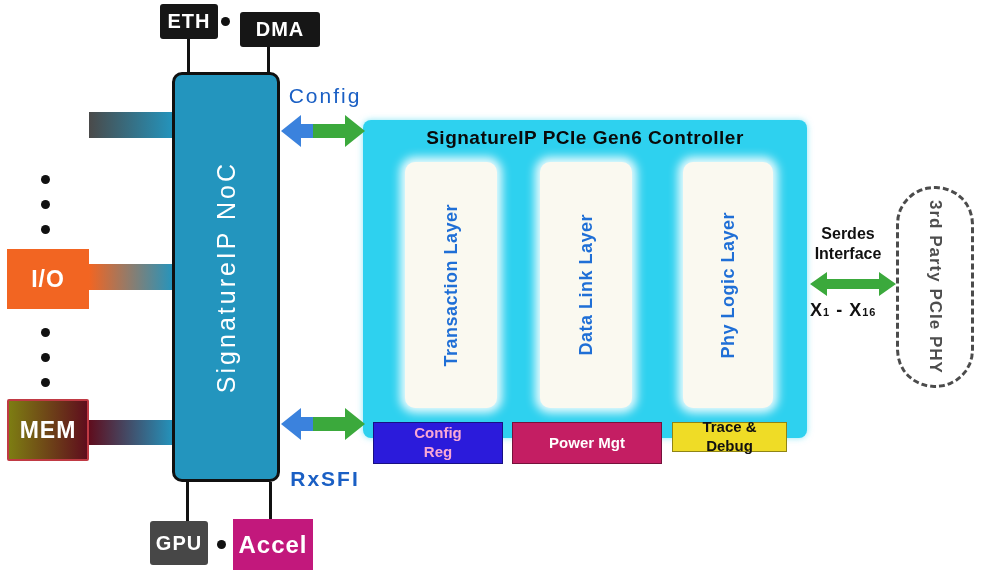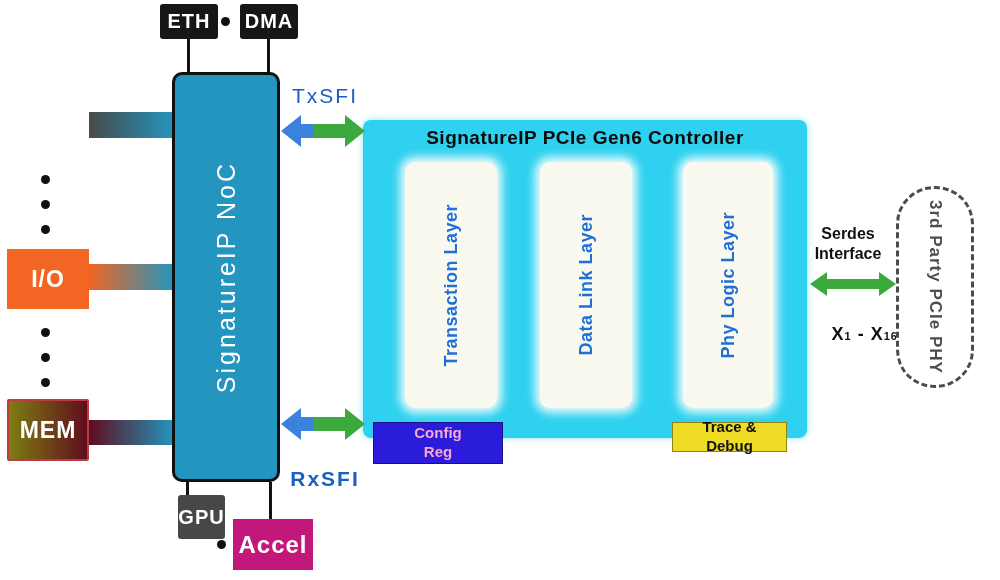--- a/index.html
+++ b/index.html
@@ -47,42 +47,42 @@
   .subblock{display:flex;align-items:center;justify-content:center;text-align:center;
             font-weight:bold;font-size:15px;line-height:1.25;z-index:4;border:1px solid rgba(0,0,0,.4);}
   #config-box{background:#2b1bdb;color:#f9a8d4;}
   #config-box span{display:inline-block;max-width:4.3em;}
   #power-box{background:#c41e63;color:#fff;}
   #trace-box{background:#efdc26;color:#111;}
   #trace-box span{display:inline-block;max-width:4.8em;}
 
   
   #serdes-label{color:#111;font-size:16px;font-weight:600;line-height:1.25;text-align:center;}
-  #lane-range{color:#111;font-size:18px;font-weight:bold;text-align:right;letter-spacing:1px;margin-top:24px;}
+  #lane-range{color:#111;font-size:18px;font-weight:bold;text-align:left;letter-spacing:1px;}
   #lane-range .small{font-size:11px;font-weight:bold;}
 
   
   #phy-box{border:3px dashed #4b4b4b;border-radius:38px;display:flex;align-items:center;justify-content:center;background:#fff;}
   #phy-box .vtext-down{writing-mode:vertical-rl;white-space:nowrap;color:#4d4d4d;
                        font-size:17px;font-weight:bold;letter-spacing:1px;}
 
   #accel-box{background:#c2187c;color:#fff;display:flex;align-items:center;justify-content:center;
              font-size:24px;font-weight:bold;letter-spacing:1px;z-index:3;}
   #gpu-box{background:#474747;}
 </style>
 </head>
 <body>
 
 <div id="stage">
 
   <div class="port abs" id="eth-box" style="left:160px;top:4px;width:58px;height:35px;">
     <span>ETH</span>
   </div>
   <div class="dot abs" style="left:221px;top:17px;"></div>
-  <div class="port abs" id="dma-box" style="left:240px;top:4px;width:58px;height:35px;">
+  <div class="port abs" id="dma-box" style="left:240px;top:12px;width:80px;height:35px;">
     <span>DMA</span>
   </div>
   <div class="wire abs" style="left:187px;top:39px;width:3px;height:35px;"></div>
   <div class="wire abs" style="left:267px;top:39px;width:3px;height:35px;"></div>
 
   <div class="conn abs" id="cpu-conn" style="left:89px;top:112px;width:85px;height:26px;"></div>
 
   <div class="dot abs" style="left:41px;top:175px;"></div>
   <div class="dot abs" style="left:41px;top:200px;"></div>
   <div class="dot abs" style="left:41px;top:225px;"></div>
@@ -98,21 +98,21 @@
 
   <div class="lblock abs" id="mem-box" style="left:7px;top:399px;width:82px;height:62px;">
     <span>MEM</span>
   </div>
   <div class="conn abs" id="mem-conn" style="left:89px;top:420px;width:85px;height:25px;"></div>
 
   <div class="abs" id="noc-box" style="left:172px;top:72px;width:108px;height:410px;">
     <span class="vtext-up">SignatureIP NoC</span>
   </div>
 
-  <div class="sfi-label abs" style="left:283px;top:84px;width:84px;">TxSFI</div>
+  <div class="sfi-label abs" style="left:283px;top:84px;width:84px;">Config</div>
   <svg class="abs" style="left:281px;top:111px;z-index:2;" width="84" height="40" viewBox="0 0 84 40">
     <polygon points="0,20 20,4 20,13 52,13 52,27 20,27 20,36" fill="#3b82dd"></polygon>
     <polygon points="84,20 64,4 64,13 32,13 32,27 64,27 64,36" fill="#3ba93c"></polygon>
   </svg>
 
   <svg class="abs" style="left:281px;top:404px;z-index:2;" width="84" height="40" viewBox="0 0 84 40">
     <polygon points="0,20 20,4 20,13 52,13 52,27 20,27 20,36" fill="#3b82dd"></polygon>
     <polygon points="84,20 64,4 64,13 32,13 32,27 64,27 64,36" fill="#3ba93c"></polygon>
   </svg>
   <div class="sfi-label abs" style="left:283px;top:467px;width:84px;font-weight:bold;">RxSFI</div>
@@ -127,20 +127,23 @@
   <div class="layer abs" style="left:540px;top:162px;width:92px;height:246px;">
     <span class="vtext-up">Data Link Layer</span>
   </div>
   <div class="layer abs" style="left:683px;top:162px;width:90px;height:246px;">
     <span class="vtext-up">Phy Logic Layer</span>
   </div>
 
   <div class="subblock abs" id="config-box" style="left:373px;top:422px;width:130px;height:42px;">
     <span>Config Reg</span>
   </div>
+  <div class="subblock abs" id="power-box" style="left:512px;top:422px;width:150px;height:42px;">
+    <span>Power Mgt</span>
+  </div>
   <div class="subblock abs" id="trace-box" style="left:672px;top:422px;width:115px;height:30px;">
     <span>Trace &amp; Debug</span>
   </div>
 
   <div class="abs" id="serdes-label" style="left:810px;top:224px;width:76px;">Serdes Interface</div>
   <svg class="abs" style="left:810px;top:270px;" width="86" height="28" viewBox="0 0 86 28">
     <polygon points="0,14 17,2 17,9 69,9 69,2 86,14 69,26 69,19 17,19 17,26" fill="#3ba93c"></polygon>
   </svg>
   <div class="abs" id="lane-range" style="left:810px;top:300px;width:88px;">
     <span>X</span><span class="small">1</span>
@@ -148,21 +151,21 @@
     <span>X</span><span class="small">16</span>
   </div>
 
   <div class="abs" id="phy-box" style="left:896px;top:186px;width:78px;height:202px;">
     <span class="vtext-down">3rd Party PCIe PHY</span>
   </div>
 
   <div class="wire abs" style="left:186px;top:482px;width:3px;height:40px;"></div>
   <div class="wire abs" style="left:269px;top:482px;width:3px;height:38px;"></div>
 
-  <div class="port abs" id="gpu-box" style="left:150px;top:495px;width:47px;height:44px;margin-left:28px;">
+  <div class="port abs" id="gpu-box" style="left:150px;top:521px;width:58px;height:44px;">
     <span>GPU</span>
   </div>
   <div class="dot abs" style="left:217px;top:540px;"></div>
   <div class="abs" id="accel-box" style="left:233px;top:519px;width:80px;height:51px;">
     <span>Accel</span>
   </div>
 
 </div>
 
 </body></html>

